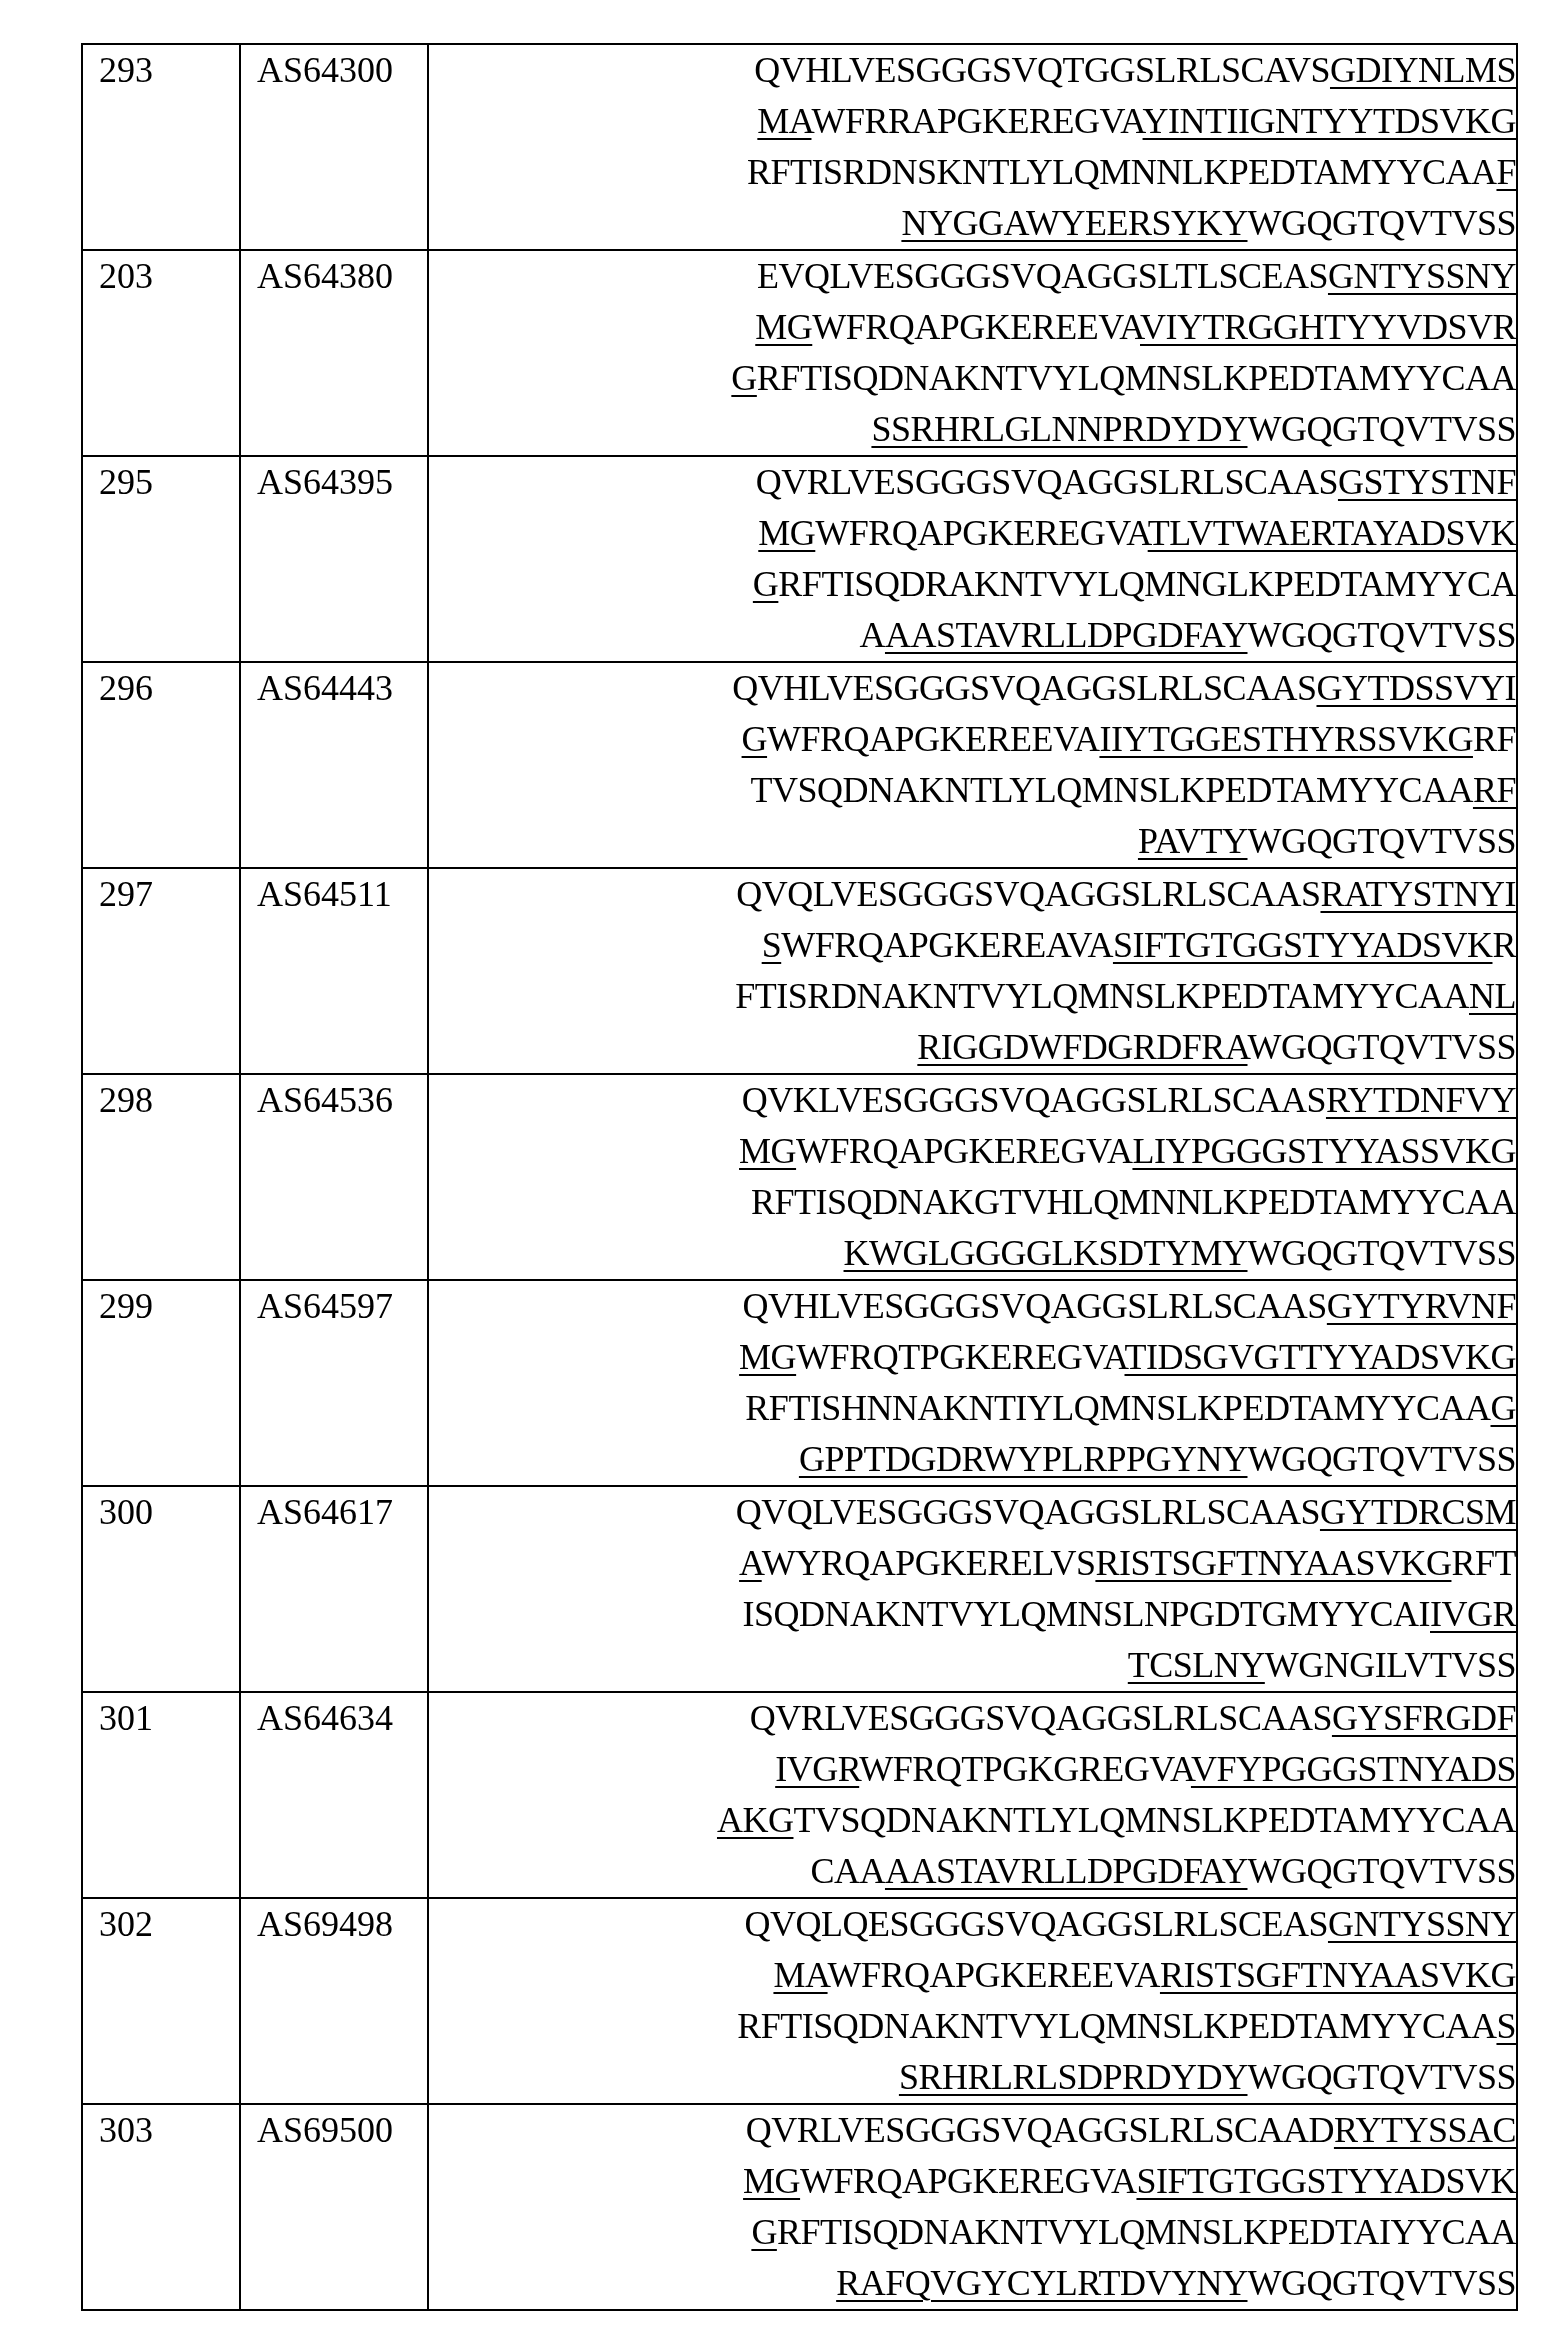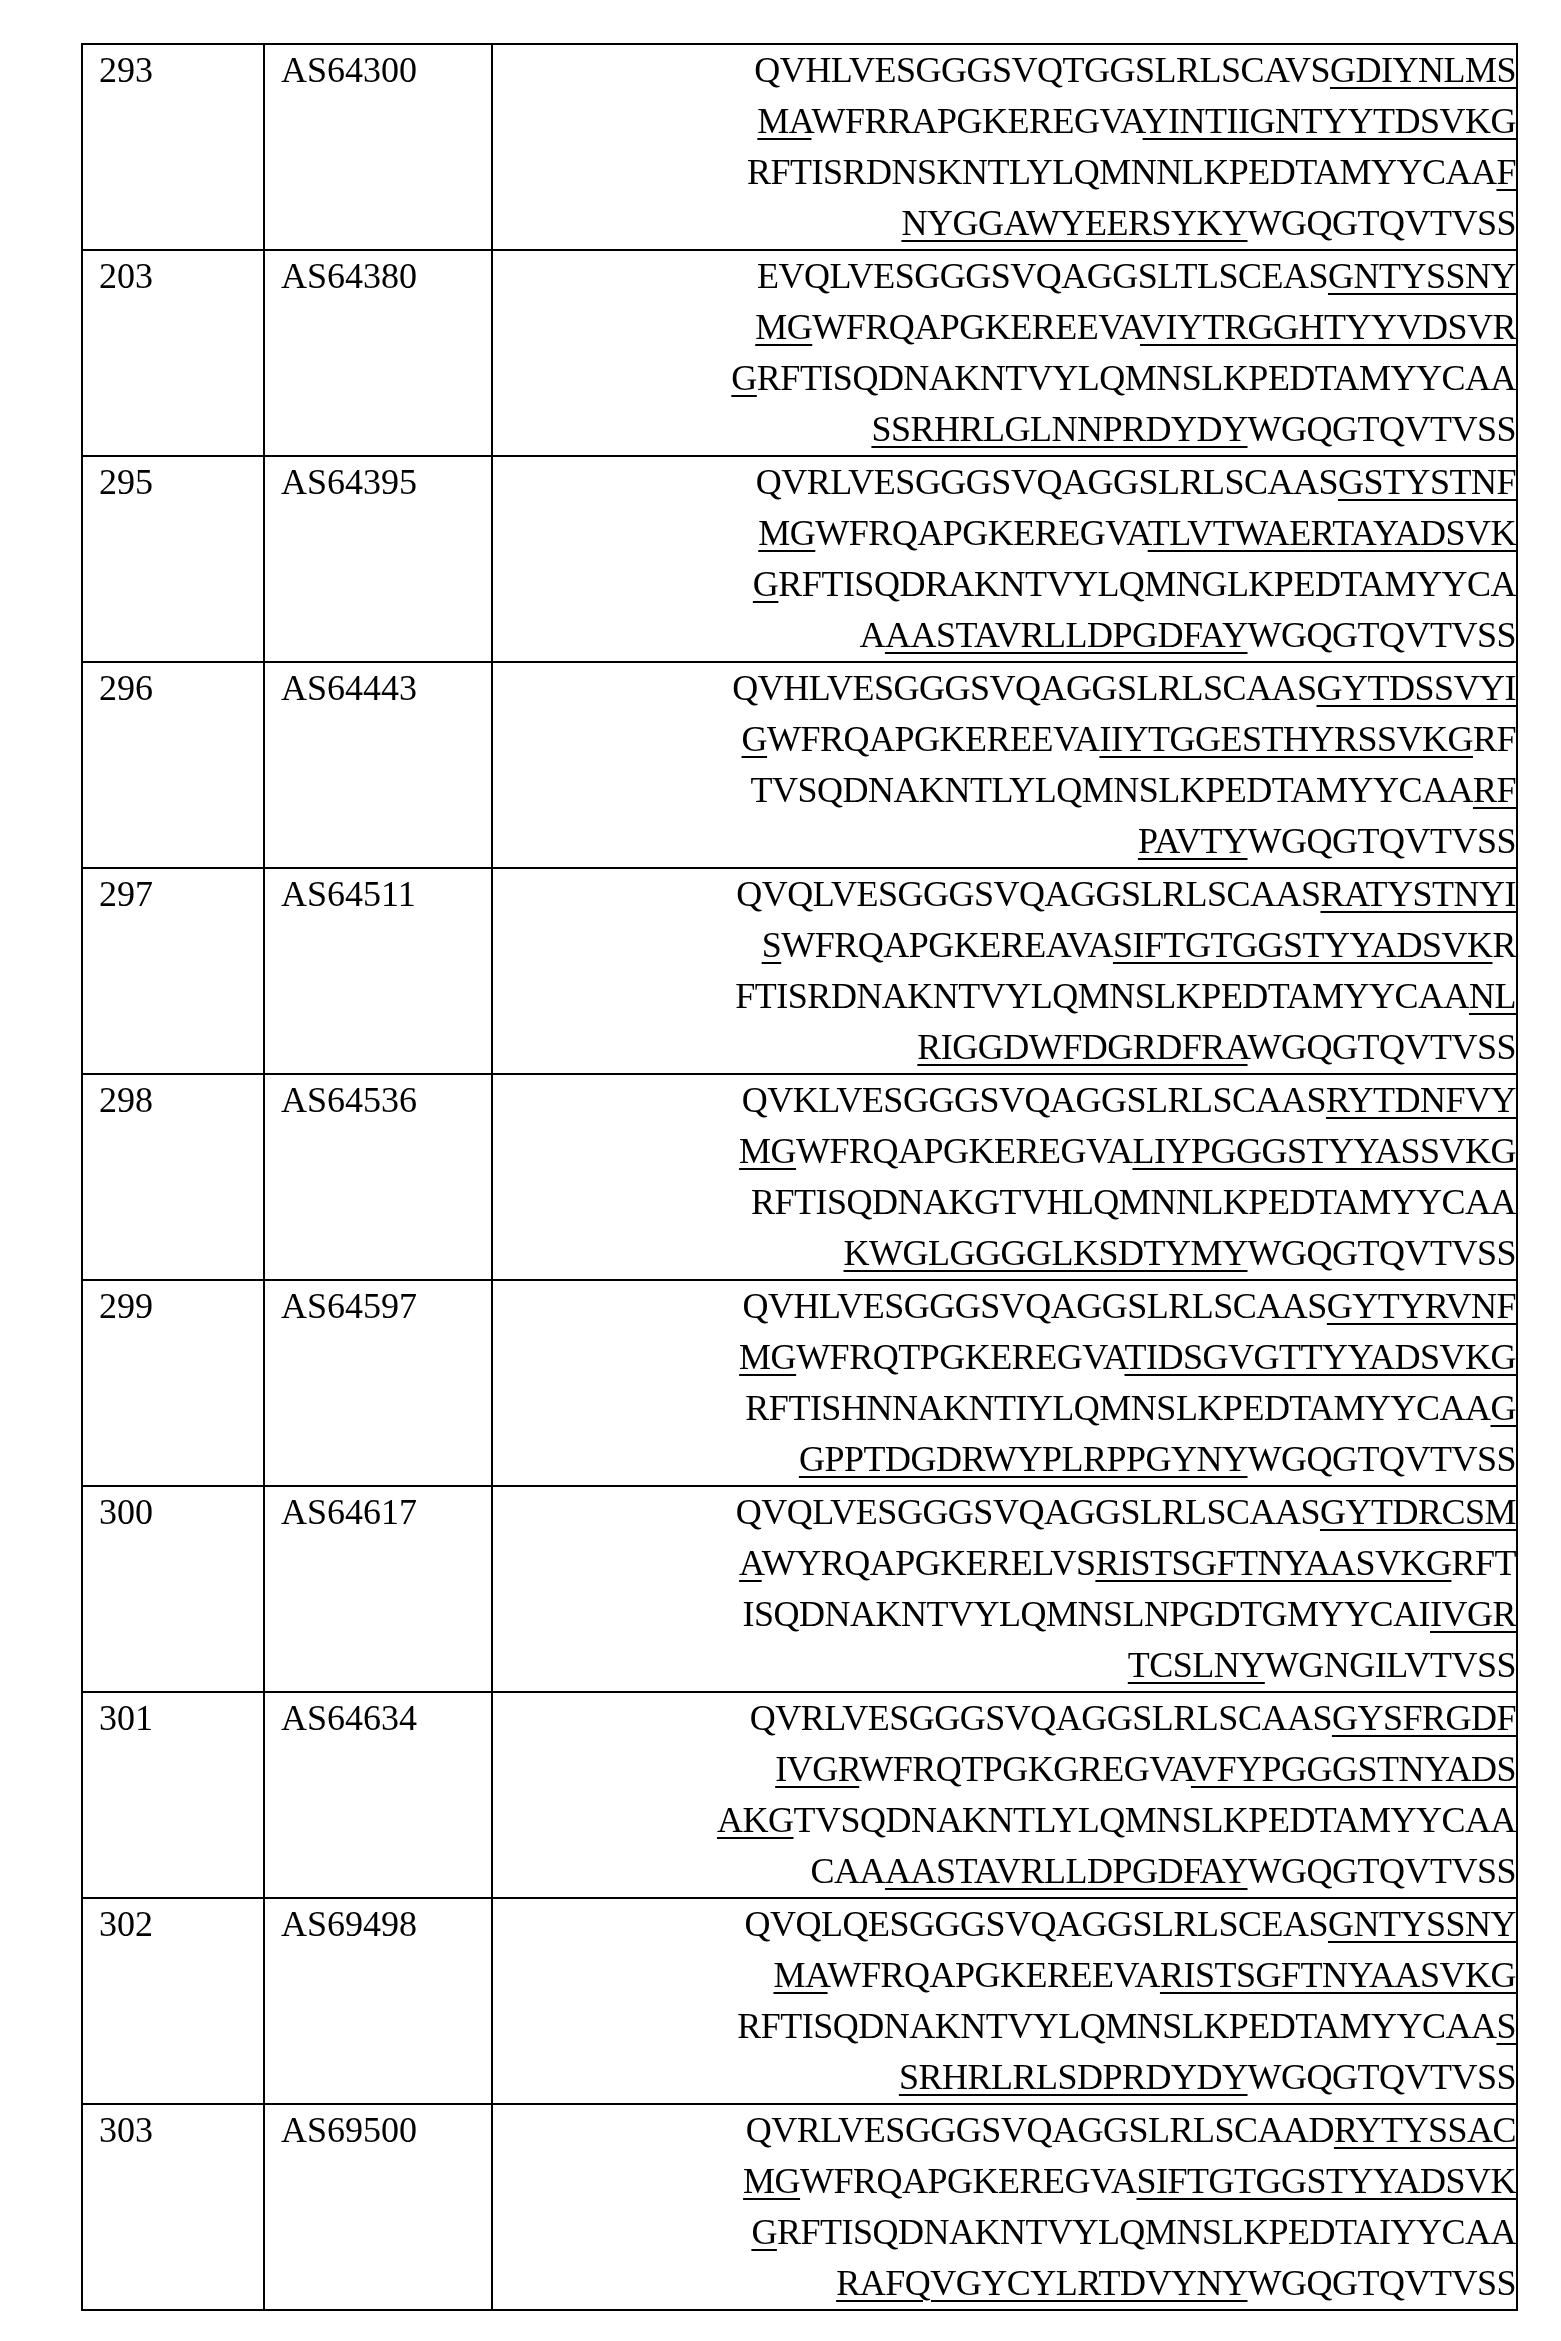--- a/index.html
+++ b/index.html
@@ -6,22 +6,22 @@
   body { width: 1562px; height: 2342px; position: relative; overflow: hidden;
          font-family: "Liberation Serif", "DejaVu Serif", serif; color: #000; }
   table.seq-table {
     position: absolute; left: 81px; top: 43px; width: 1437px;
     border-collapse: collapse; table-layout: fixed;
   }
   table.seq-table td {
     border: 2.4px solid #000; vertical-align: top; padding: 0;
     font-size: 36px; line-height: 51px; height: 204px; box-sizing: border-box;
   }
-  td.col-num { width: 182px; padding-left: 16px !important; }
-  td.col-id  { width: 228px; padding-left: 16px !important; }
+  td.col-num { width: 158px; padding-left: 16px !important; }
+  td.col-id  { width: 188px; padding-left: 16px !important; }
   td.col-seq { padding-left: 14.2px !important; padding-top: 0px; letter-spacing: -0.5px; text-align: right; }
   .line { display: block; white-space: nowrap; }
   .u { text-decoration: underline; text-decoration-thickness: 2.4px; text-underline-offset: 4.7px; }
   .cellnum, .cellid { display: block; line-height: 51px; }
 </style>
 </head>
 <body>
 
 <table class="seq-table">
   <tbody id="tbody">

